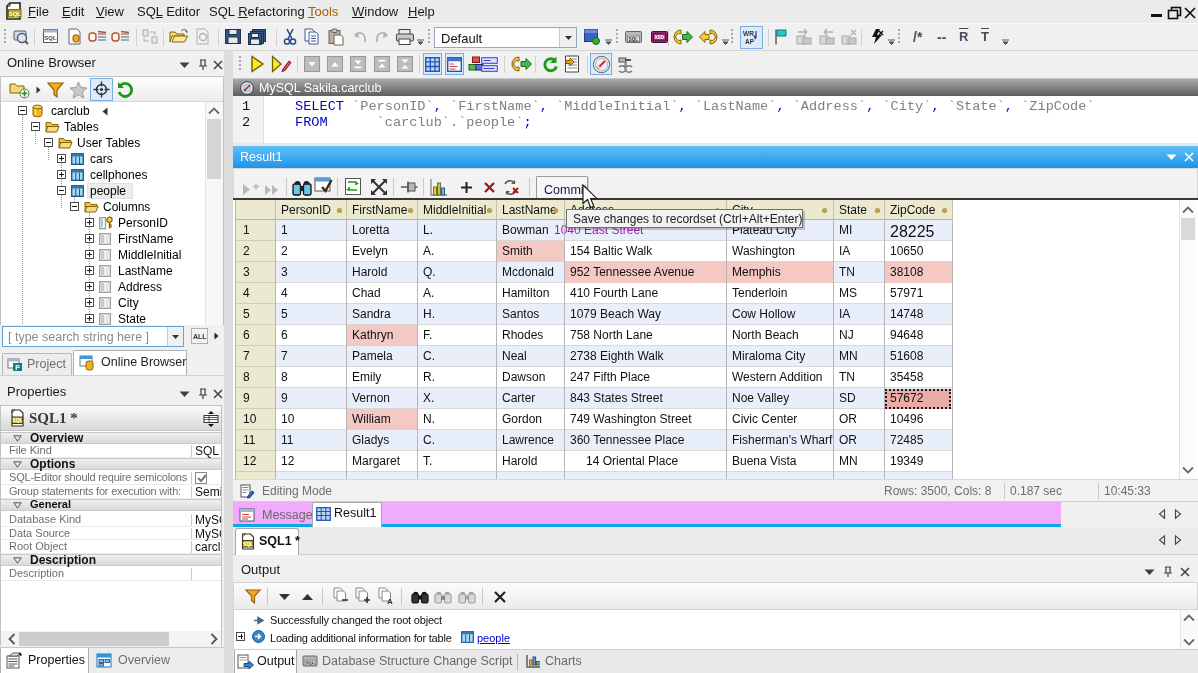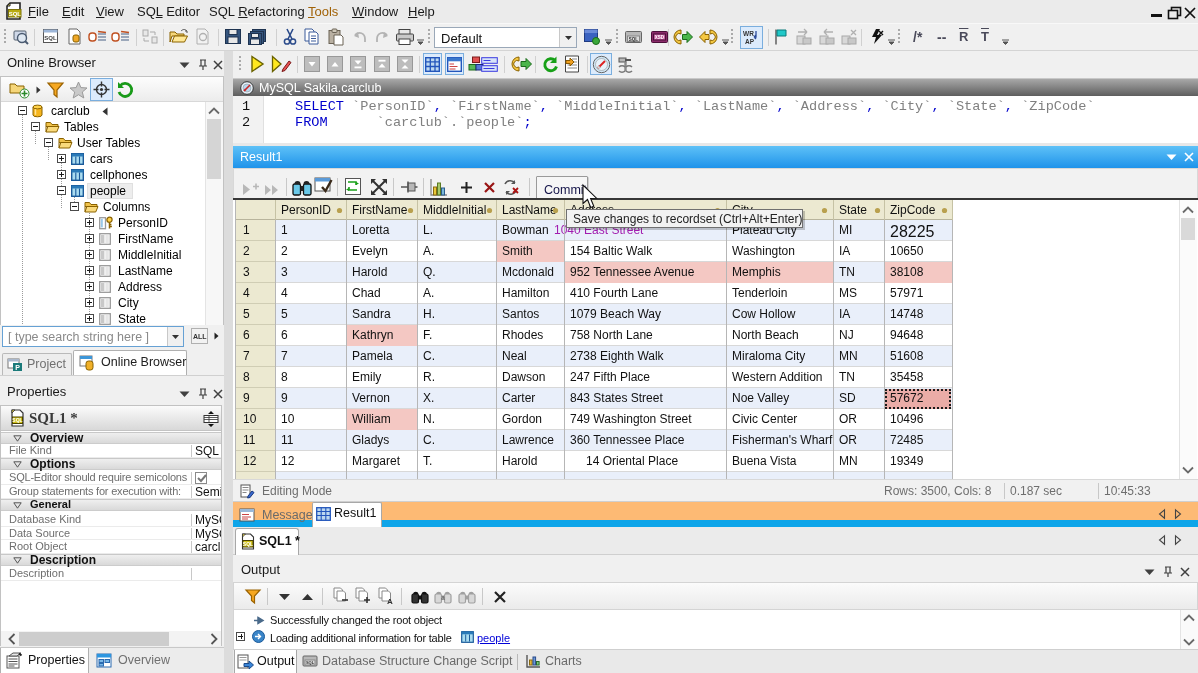--- a/index.html
+++ b/index.html
@@ -972,21 +972,21 @@
       <path d="M8 12 l4 -5 2 1.5 -4 5 -2.4 0.5 z" fill="#3a6ad0" stroke="#1a3a80"></path>
     </svg>
     <div class="t" style="left:29px;top:4px;font-size:12px;color:#6e6e6e;">Editing Mode</div>
     <div class="t" style="left:651px;top:4px;font-size:12px;color:#6e6e6e;">Rows: 3500, Cols: 8</div>
     <div class="a" style="left:771px;top:3px;width:1px;height:16px;background:#c8c8c8;"></div>
     <div class="t" style="left:777px;top:4px;font-size:12px;color:#6e6e6e;">0.187 sec</div>
     <div class="a" style="left:865px;top:3px;width:1px;height:16px;background:#c8c8c8;"></div>
     <div class="t" style="left:871px;top:4px;font-size:12px;color:#6e6e6e;">10:45:33</div>
   </div>
 
-  <div class="a" style="left:0;top:451px;width:965px;height:25px;background:#fdba74;border-bottom:7px solid #0ea5e9;">
+  <div class="a" style="left:0;top:451px;width:828px;height:25px;background:#f0abfc;border-bottom:3px solid #0ea5e9;">
     <div class="a" style="left:4px;top:3px;width:73px;height:22px;">
       <svg width="16" height="14" style="left:2px;top:3px;" viewBox="0 0 16 14">
         <rect x="1" y="1" width="14" height="12" fill="#fff" stroke="#555"></rect>
         <rect x="1" y="1" width="14" height="3" fill="#9ab8d8"></rect>
         <path d="M3 6.5 h7 M3 9 h9 M3 11 h6" stroke="#cc4444" stroke-width="1.2"></path>
       </svg>
       <div class="t" style="left:25px;top:3px;font-size:12.5px;color:#6a6a6a;">Message</div>
     </div>
     <div class="a" style="left:79px;top:0px;width:70px;height:25px;background:#fff;border:1px solid #a8a8a8;border-bottom:none;border-radius:2px 2px 0 0;">
       <svg width="15" height="14" style="left:3px;top:4px;" viewBox="0 0 15 14">

